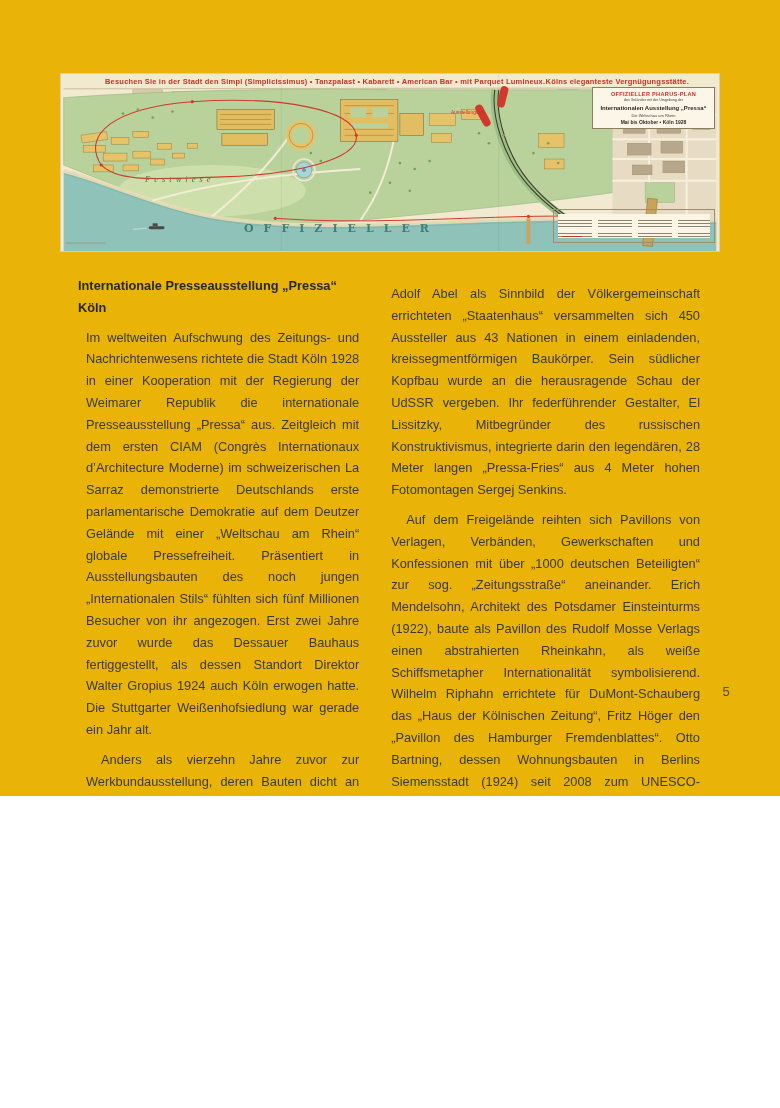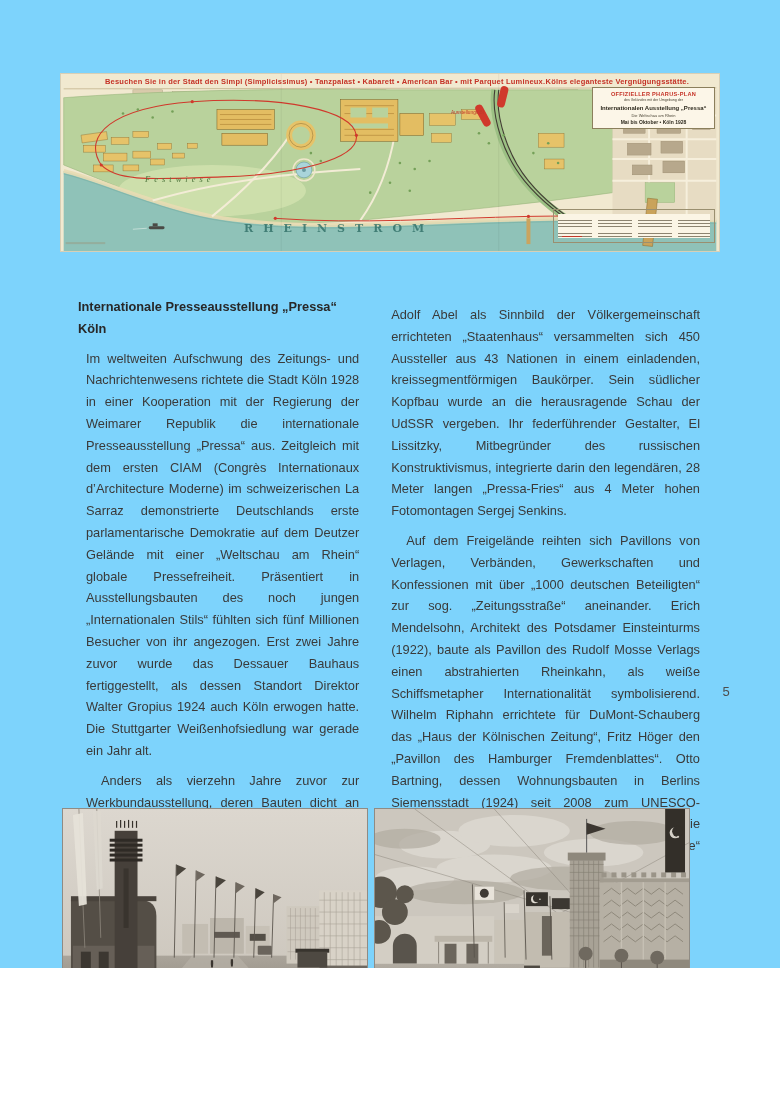--- a/index.html
+++ b/index.html
@@ -1,16 +1,16 @@
 <!DOCTYPE html>
 <html lang="de"><head>
 <meta charset="utf-8">
 <style>
   html,body{margin:0;padding:0;background:#fff}
-  .page{position:relative;width:780px;height:968px;background:#7dd3fc;overflow:hidden;
+  .page{position:relative;width:780px;height:796px;background:#eab308;overflow:hidden;
         font-family:"Liberation Sans",sans-serif}
   figure{margin:0}
 
   
   .map{position:absolute;left:60px;top:73px;width:660px;height:179px;
        border:1px solid #d8cfb6;box-sizing:border-box;background:#f1e9d0}
   .map > svg{position:absolute;left:0;top:0}
   .map-banner{position:absolute;top:3px;left:0;right:0;display:flex;justify-content:space-between;
       padding:0 30px 0 44px;font-size:7.5px;font-weight:bold;color:#c53226;letter-spacing:.2px;white-space:nowrap}
   .map-titlebox{position:absolute;left:531px;top:13px;width:123px;background:#fcf6e8;
@@ -28,21 +28,21 @@
   .lbl-bf{left:390px;top:36px;font-size:4.8px;color:#c0392b}
   .map-legend{position:absolute;left:492px;top:135px;width:162px;height:34px;
       border:1px solid #9a8f6f;background-color:#fbf5e5;box-sizing:border-box;padding:4px;
       background-image:
         repeating-linear-gradient(90deg,rgba(0,0,0,0) 0 34px,#fbf5e5 34px 40px),
         repeating-linear-gradient(rgba(0,0,0,0) 0 2.6px,#8d8470 2.6px 3.3px);
       background-origin:content-box;background-clip:content-box}
   .map-legend::after{content:"";position:absolute;left:8px;bottom:5px;width:20px;height:1.5px;background:#c0392b}
 
   
-  .article{position:absolute;left:78px;top:296px;width:630px;display:flex;gap:16px;
+  .article{position:absolute;left:78px;top:275px;width:630px;display:flex;gap:16px;
       color:#3a3a3a;font-size:12.8px;line-height:21.8px;text-align:justify;
       -webkit-hyphens:auto;hyphens:auto}
   .article .c1{width:292px}
   .article .c2{width:328px}
   .article h2{font-size:12.8px;line-height:21.8px;margin:0;font-weight:bold;color:#282828;text-align:left}
   .article p{margin:8px}
   .article p.ind{text-indent:15px}
 
   .pagenum{position:absolute;left:716px;top:684px;width:20px;text-align:center;
       font-size:13px;color:#4d4d4d}
@@ -225,21 +225,21 @@
 
     <div class="map-titlebox">
       <div class="tb1">OFFIZIELLER PHARUS-PLAN</div>
       <div class="tb2">des Geländes mit der Umgebung der</div>
       <div class="tb3">Internationalen Ausstellung „Pressa“</div>
       <div class="tb4">Die Weltschau am Rhein</div>
       <div class="tb5">Mai bis Oktober • Köln 1928</div>
     </div>
 
     <span class="lbl lbl-festwiese">Festwiese</span>
-    <span class="lbl lbl-rhein">RHEINSTROM</span>
+    <span class="lbl lbl-rhein">OFFIZIELLER</span>
     <span class="lbl lbl-bf">Ausstellungs Bf</span>
     <div class="map-legend"></div>
   </figure>
 
   <section class="article">
     <div class="c1">
       <h2>Internationale Presseausstellung „Pressa“ Köln</h2>
       <p>Im weltweiten Aufschwung des Zeitungs- und Nachrichtenwesens richtete die Stadt Köln 1928 in einer Kooperation mit der Regierung der Weimarer Republik die internationale Presseausstellung „Pressa“ aus. Zeitgleich mit dem ersten CIAM (Congrès Internationaux d’Architecture Moderne) im schweizerischen La Sarraz demonstrierte Deutschlands erste parlamentarische Demokratie auf dem Deutzer Gelände mit einer „Weltschau am Rhein“ globale Pressefreiheit. Präsentiert in Ausstellungsbauten des noch jungen „Internationalen Stils“ fühlten sich fünf Millionen Besucher von ihr angezogen. Erst zwei Jahre zuvor wurde das Dessauer Bauhaus fertiggestellt, als dessen Standort Direktor Walter Gropius 1924 auch Köln erwogen hatte. Die Stuttgarter Weißenhofsiedlung war gerade ein Jahr alt.</p>
       <p class="ind">Anders als vierzehn Jahre zuvor zur Werkbundausstellung, deren Bauten dicht an den Fluss heran reichten, waren die weiten Uferzonen nun öffentlichen Parks vorbehalten. Der von den treibenden Kräften Adenauer und Rehorst 1914 gefasste Plan zum Ausbau als Messegelände bekam mit der Maxime einer „Symphonie der Staaten“ enthusiastischen Auftrieb. In dem eigens von</p>
     </div>

